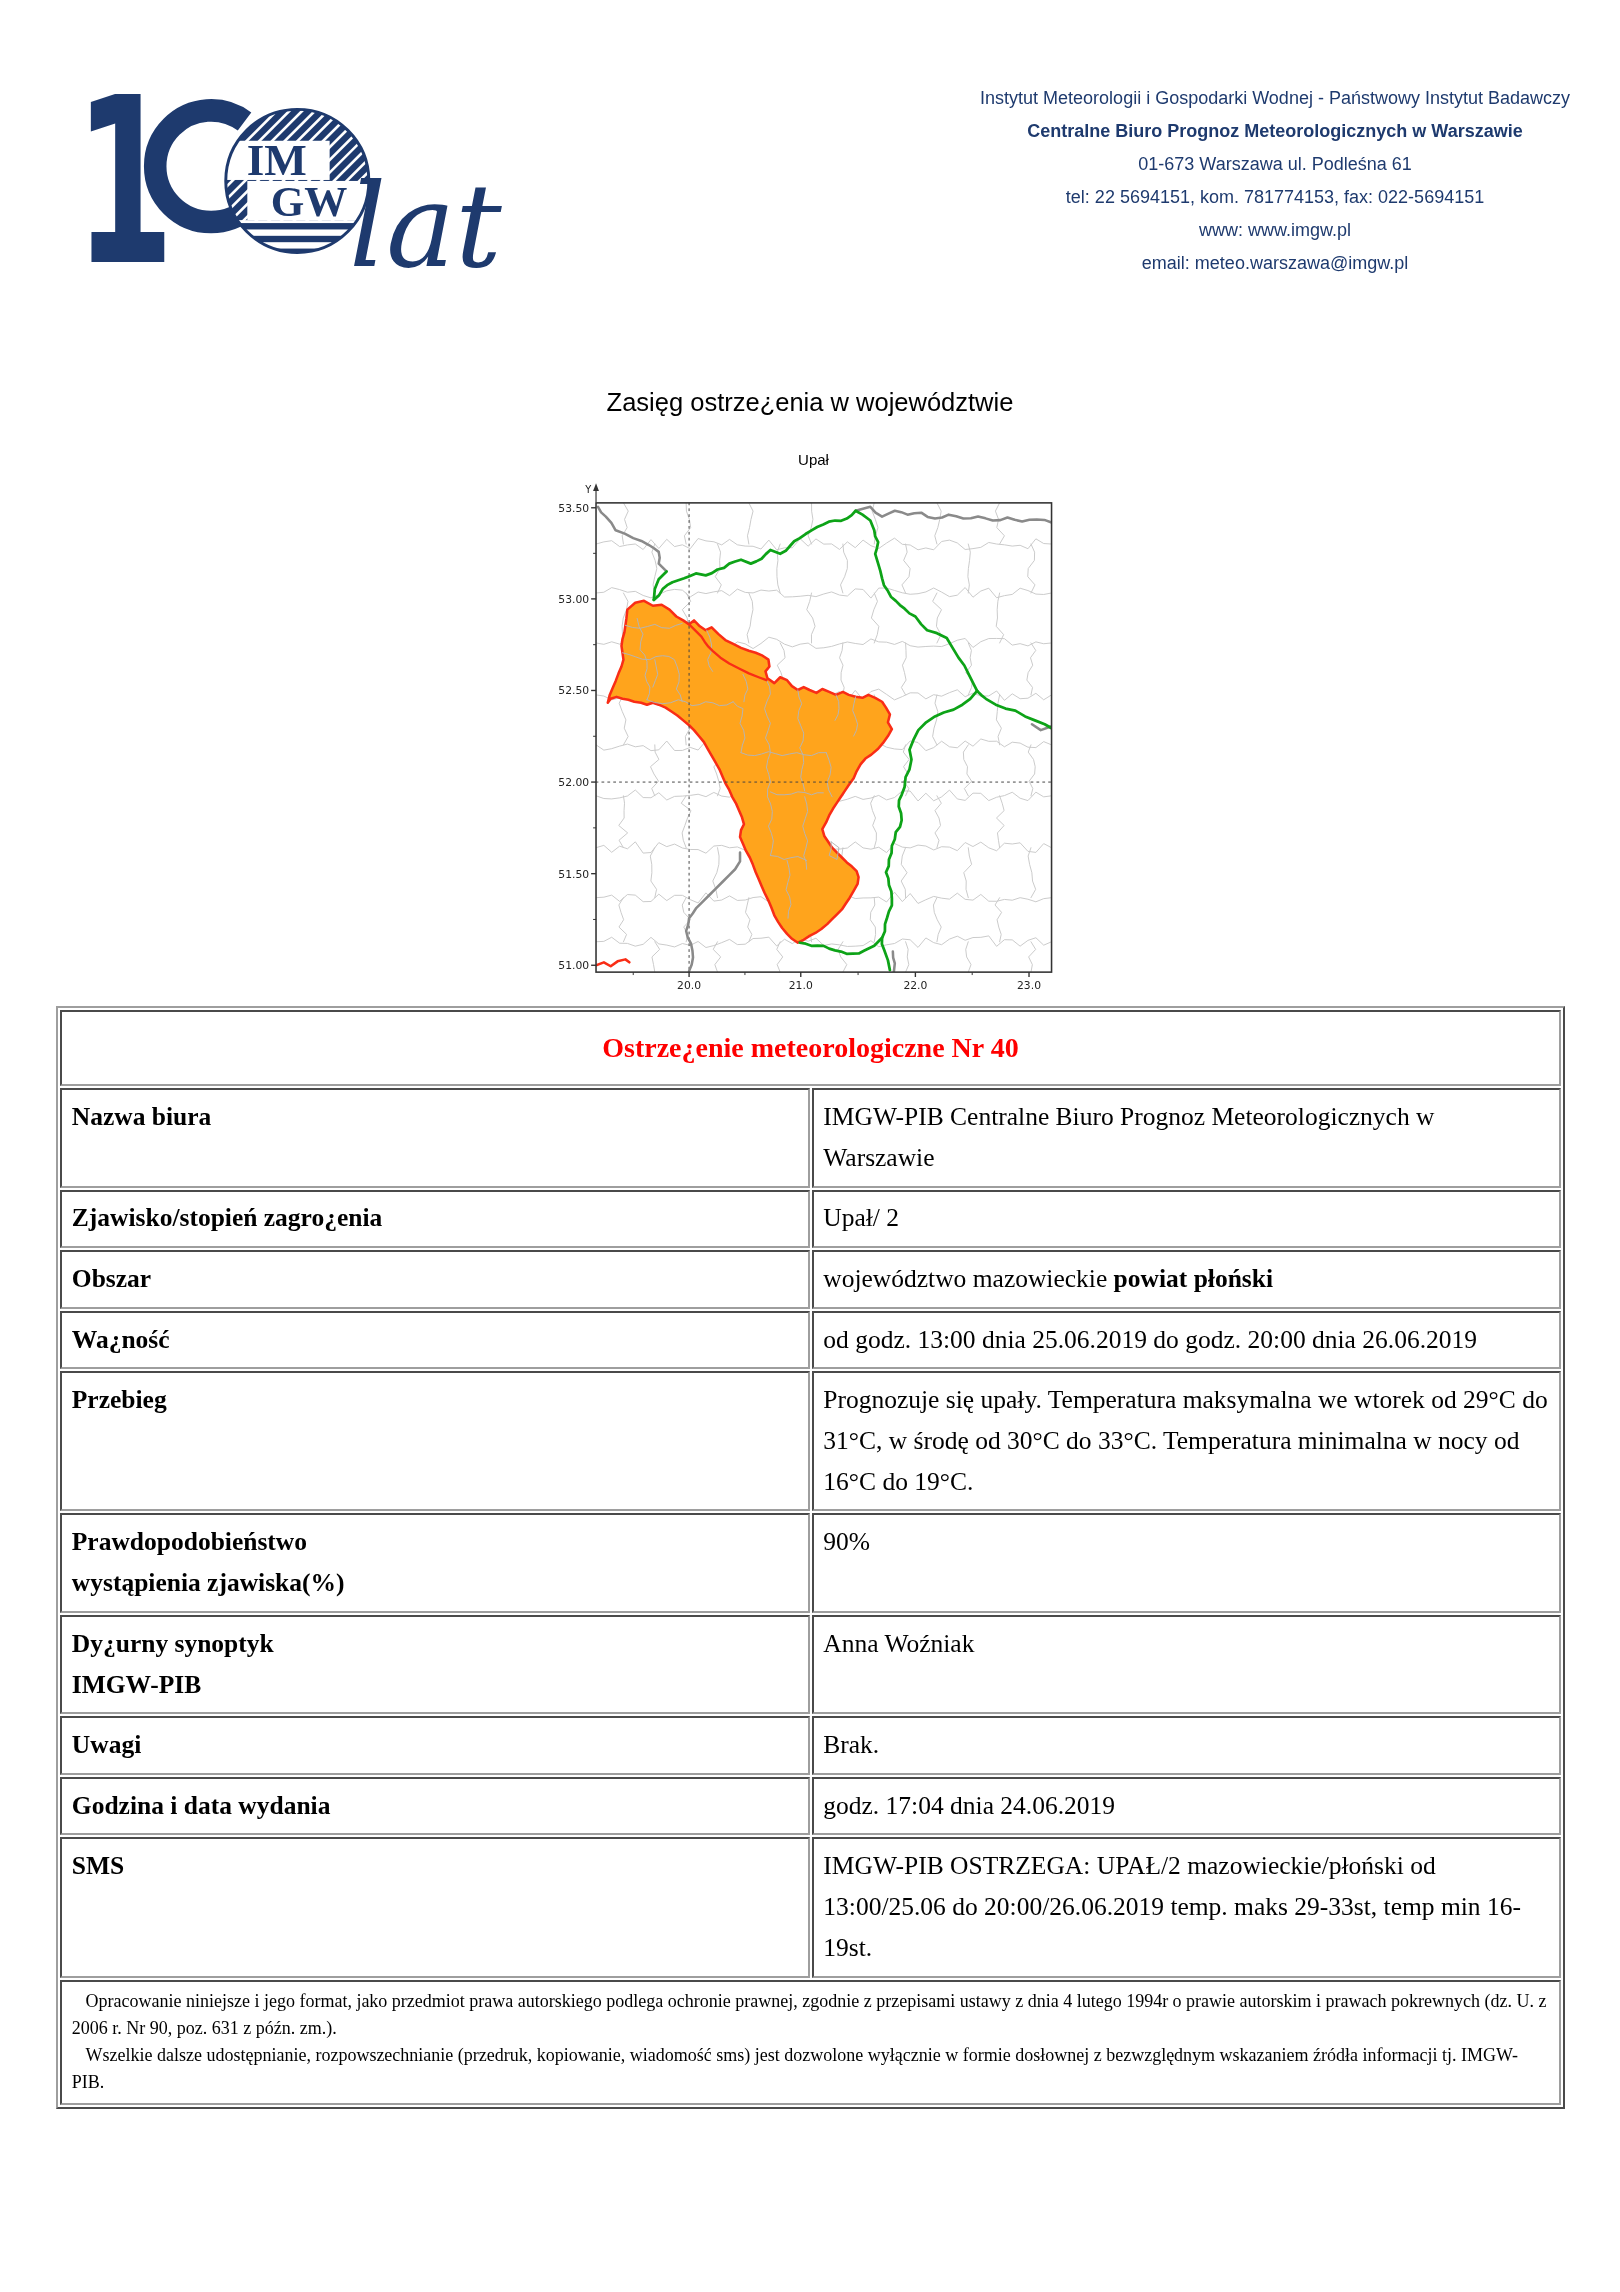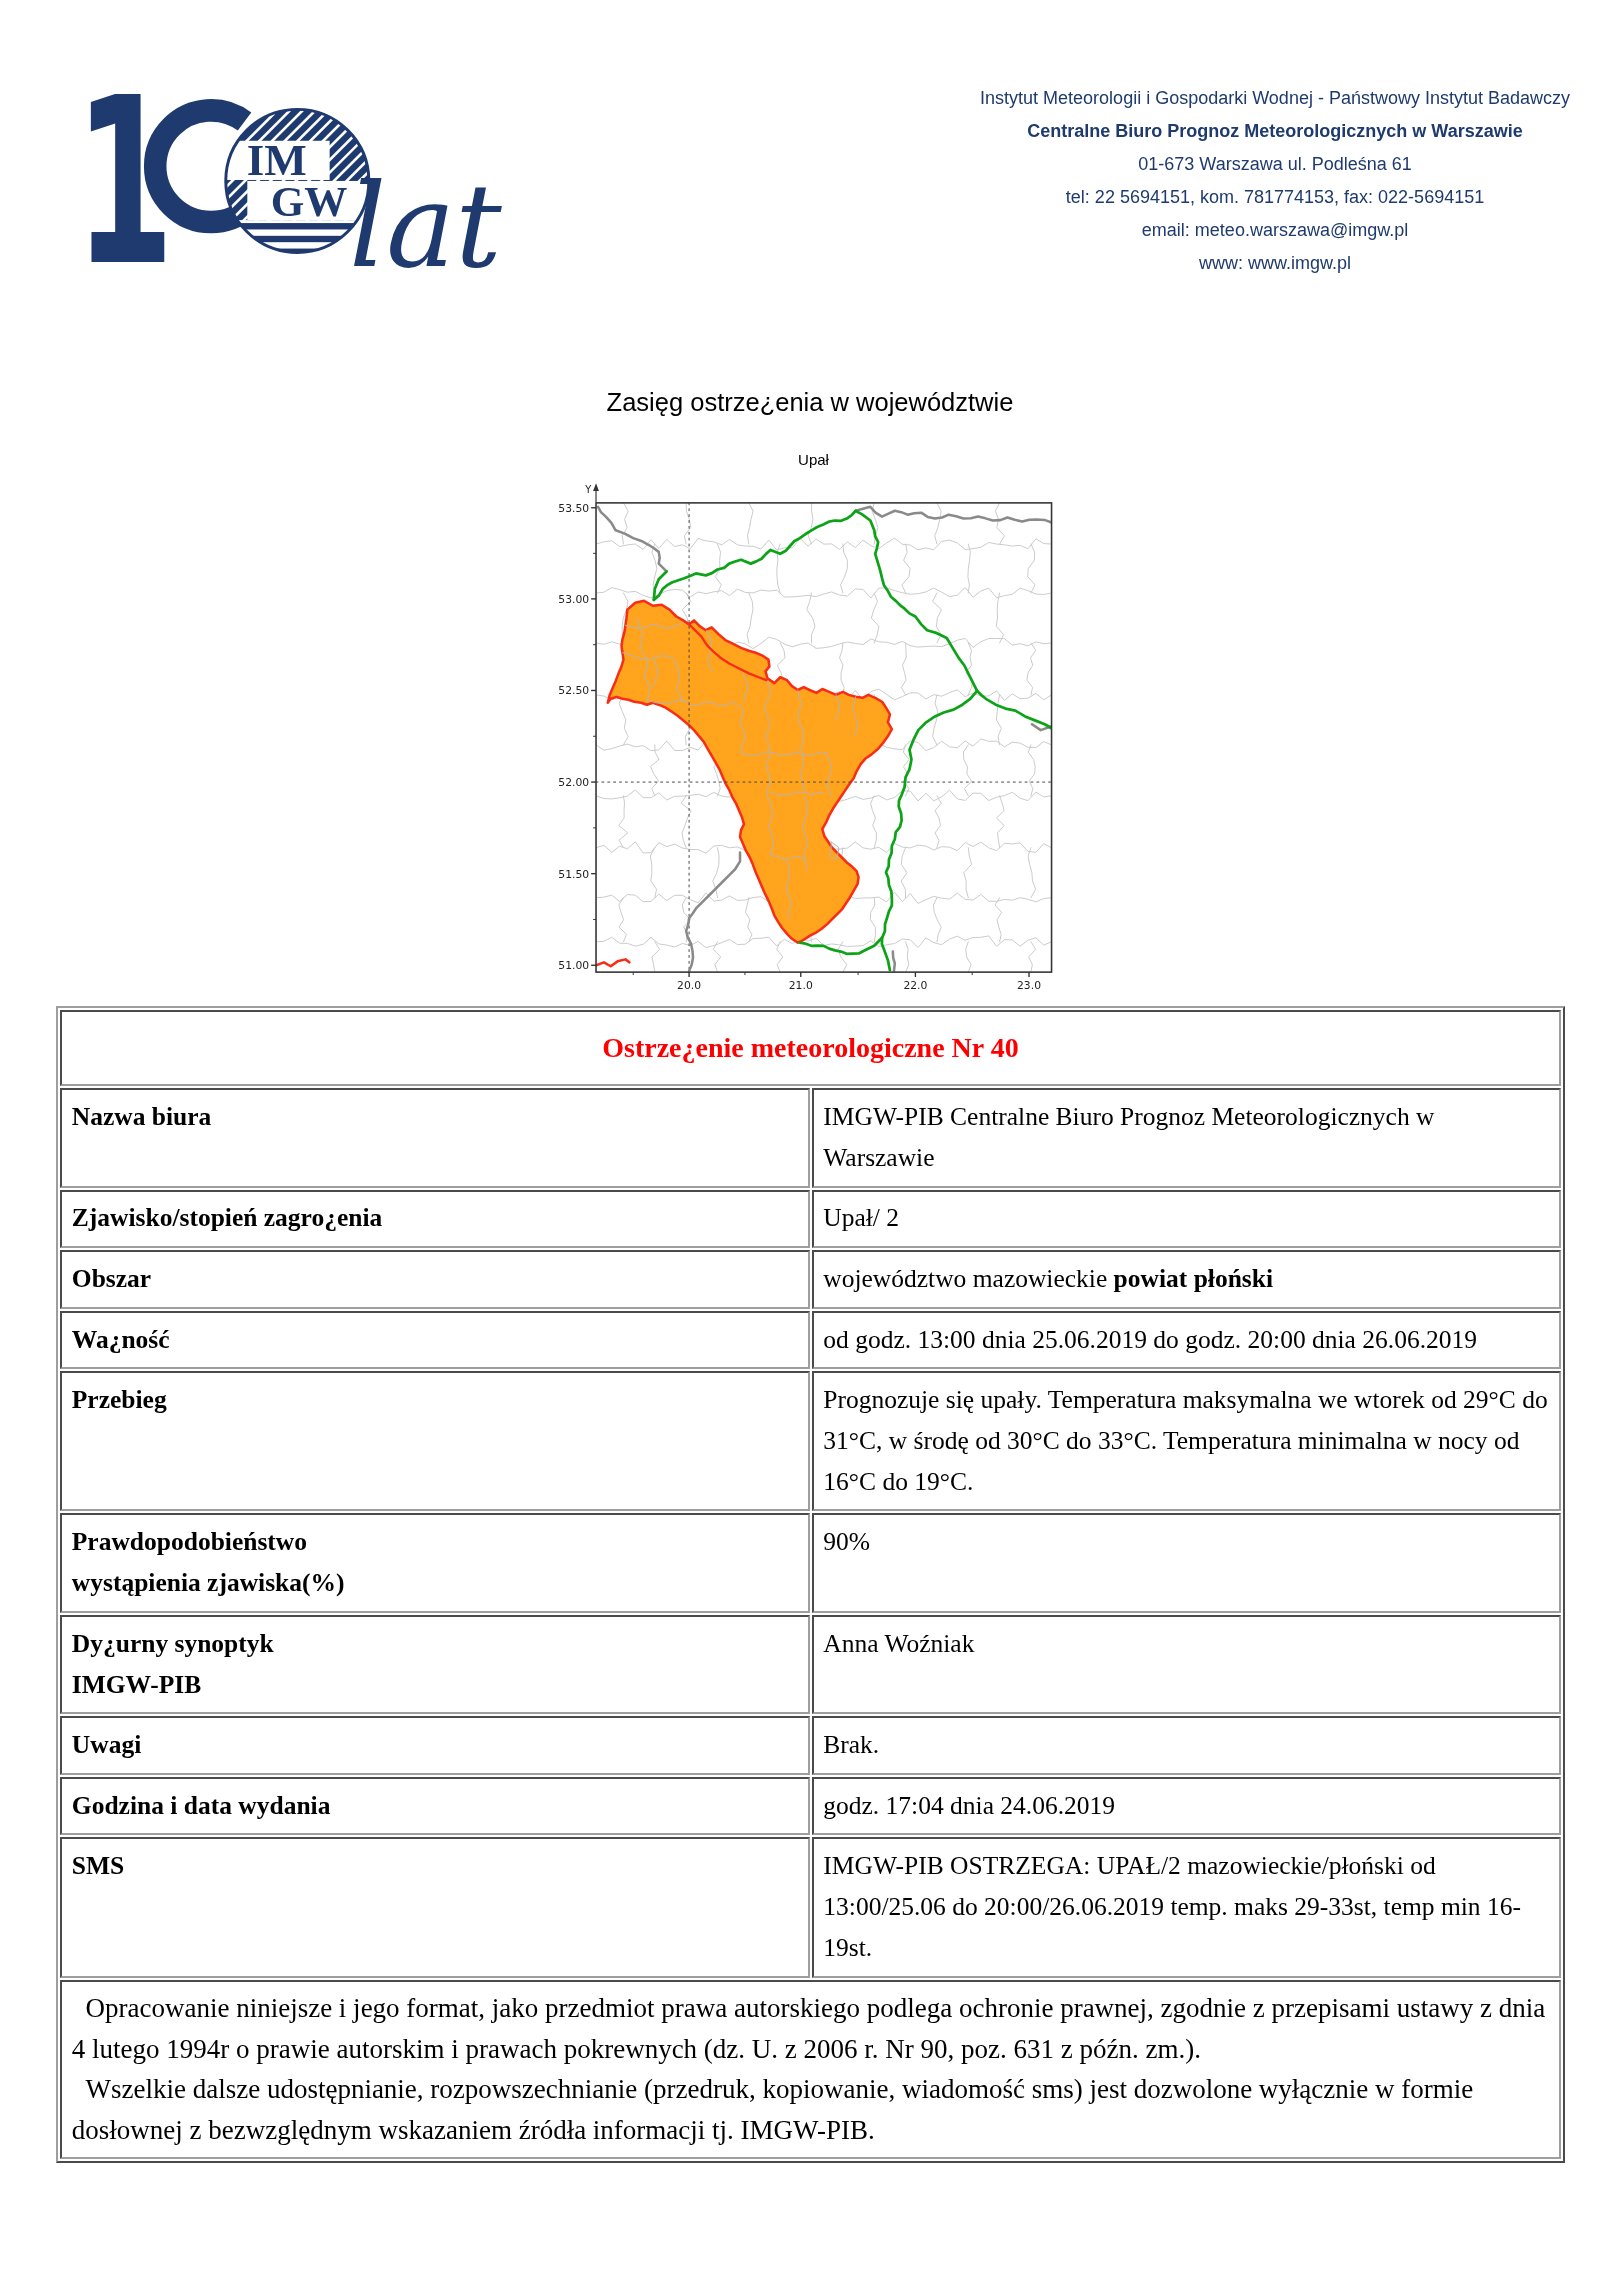--- a/index.html
+++ b/index.html
@@ -15,21 +15,21 @@
   .map-title{text-align:center;font-size:15px;color:#000;margin:0 0 11.8px 0;}
   .map-svg{display:block;}
   .warn-table{position:absolute;left:56px;top:1006px;width:1509px;
               border-collapse:separate;border-spacing:2px;border:2px outset #9e9e9e;
               background:#fff;table-layout:fixed;}
   .warn-table td{border:2px inset #9e9e9e;padding:6.9px 9.8px;vertical-align:top;
                  font-family:"Liberation Serif",serif;font-size:25.5px;line-height:1.6;
                  word-wrap:break-word;}
   .warn-table td.lbl{width:388px;font-weight:bold;}
   .warn-table td.ttl{text-align:center;font-weight:bold;font-size:28px;padding:13.7px 9.8px;}
-  .warn-table td.foot p{margin:0;text-indent:13.7px;font-size:27px;line-height:1.5;}
+  .warn-table td.foot p{margin:0;text-indent:13.7px;font-size:18px;line-height:1.5;}
 </style>
 </head>
 <body>
 
 <div class="page">
 
   <svg class="logo-svg" width="461" height="196" viewBox="0 0 470 200">
     <defs>
       <clipPath id="logoCircle">
           <circle cx="245" cy="103" r="73"></circle>
@@ -91,22 +91,22 @@
     </g>
     <circle cx="245" cy="103" r="73" fill="none" stroke="#1e3a6e" stroke-width="3"></circle>
     <text x="298" y="190" font-family="DejaVu Serif, serif" font-style="italic" font-size="118" fill="#1e3a6e">lat</text>
   </svg>
 
   <div class="header-info" style="color: rgb(30, 58, 110);">
     <div>Instytut Meteorologii i Gospodarki Wodnej - Państwowy Instytut Badawczy</div>
     <div class="bold">Centralne Biuro Prognoz Meteorologicznych w Warszawie</div>
     <div>01-673 Warszawa ul. Podleśna 61</div>
     <div>tel: 22 5694151, kom. 781774153, fax: 022-5694151</div>
+    <div>www: www.imgw.pl</div>
     <div>email: meteo.warszawa@imgw.pl</div>
-    <div>www: www.imgw.pl</div>
   </div>
 
   <div class="page-title">Zasięg ostrze¿enia w województwie</div>
 
   <div class="map-block">
     <div class="map-title">Upał</div>
     <svg id="mapSvg" class="map-svg" width="529" height="515" viewBox="0 0 540 525">
       <defs>
         <clipPath id="frameClip">
             <rect x="0" y="0" width="465" height="479"></rect>

